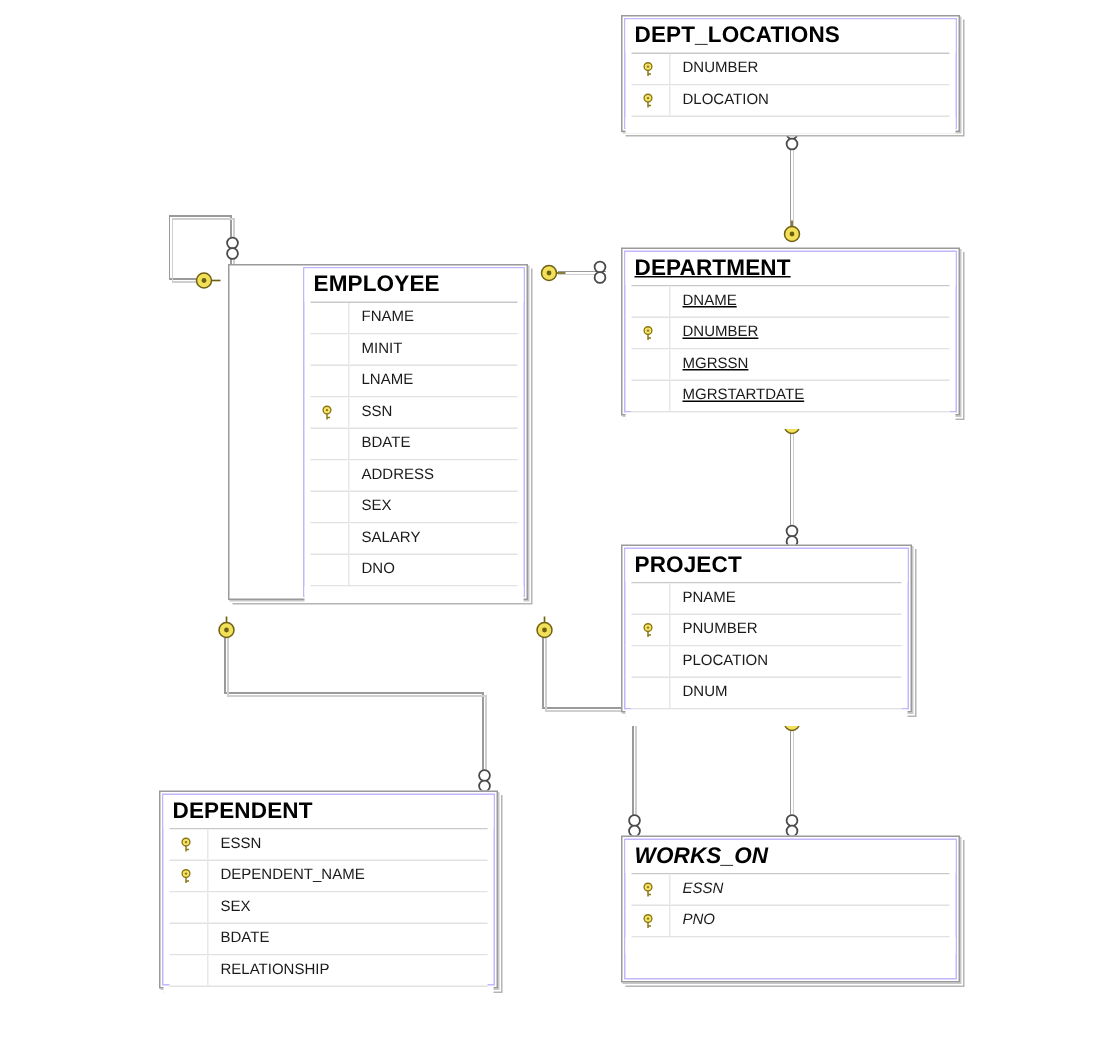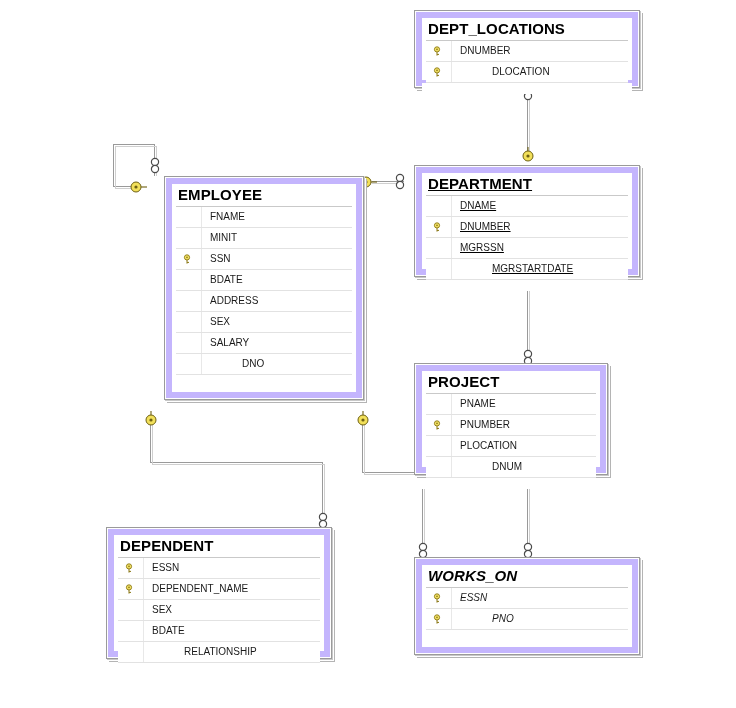--- a/index.html
+++ b/index.html
@@ -27,21 +27,21 @@
   }
   
   .table-box {
     position: absolute;
     background: #ffffff;
     border: 1px solid #9a9a9a;
     box-shadow: 1px 1px 0 0 #c8c8c8, 2px 2px 0 0 #ffffff, 3px 3px 0 0 #b4b4b4;
     box-sizing: border-box;
   }
   .table-inner {
-    border: 6px solid #c4b5fd;
+    border: 1px solid #c4b5fd;
     margin: 1px;
     box-sizing: border-box;
     height: calc(100% - 2px);
     background: #ffffff;
   }
   .table-title {
     font-size: 15px;
     font-weight: bold;
     color: #000000;
     padding: 3px 0 4px 6px;
@@ -56,21 +56,20 @@
   }
   .field-row {
     display: flex;
     align-items: center;
     height: 20px;
     border-bottom: 1px solid #e2e2e2;
     background: #ffffff;
   }
   .field-row:last-child {
     border-bottom: 1px solid #e2e2e2;
-    gap: 32px;
   }
   .key-cell {
     width: 26px;
     min-width: 26px;
     height: 20px;
     display: flex;
     align-items: center;
     justify-content: center;
     border-right: 1px solid #e8e8e8;
     box-sizing: border-box;
@@ -227,33 +226,37 @@
         </div>
         <div class="field-row">
           <span class="key-cell"></span>
           <span class="field-name">MGRSTARTDATE</span>
         </div>
       </div>
       <div class="tail-strip"></div>
     </div>
   </div>
 
-  <div class="table-box" style="left:164px; top:176px; width:200px; height:224px;">
+  <div class="table-box" style="left:152px; top:176px; width:200px; height:224px;padding-left:48px;">
     <div class="table-inner">
       <div class="table-title">EMPLOYEE</div>
       <div class="field-list">
         <div class="field-row">
           <span class="key-cell"></span>
           <span class="field-name">FNAME</span>
         </div>
         <div class="field-row">
           <span class="key-cell"></span>
           <span class="field-name">MINIT</span>
         </div>
         <div class="field-row">
+          <span class="key-cell"></span>
+          <span class="field-name">LNAME</span>
+        </div>
+        <div class="field-row">
           <span class="key-cell">
             <svg class="key-ico" width="11" height="11" viewBox="0 0 11 11">
                 <circle cx="4" cy="3.4" r="2.6" fill="#f5e468" stroke="#8a7714" stroke-width="0.9"></circle>
                 <circle cx="4" cy="3.4" r="0.8" fill="#8a7714"></circle>
                 <path d="M4 6 L4 9.6 M4 8.4 L6 8.4" stroke="#8a7714" stroke-width="1" fill="none"></path>
               </svg>
           </span>
           <span class="field-name">SSN</span>
         </div>
         <div class="field-row">

